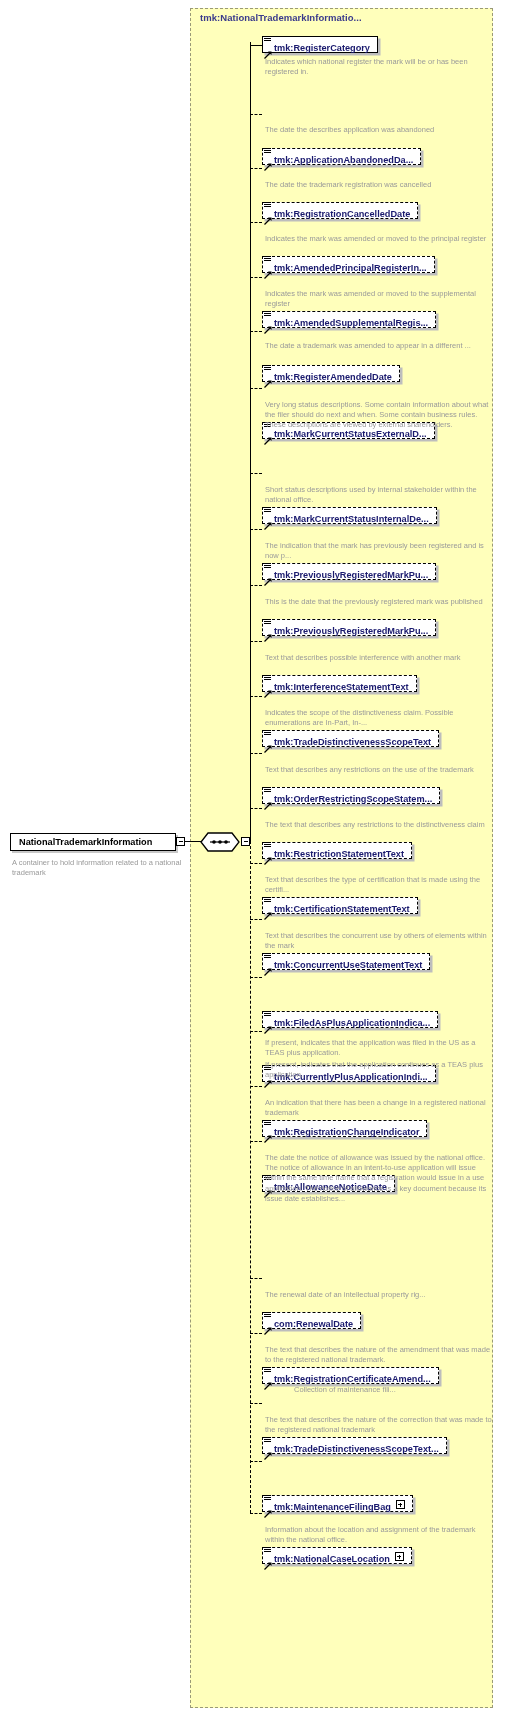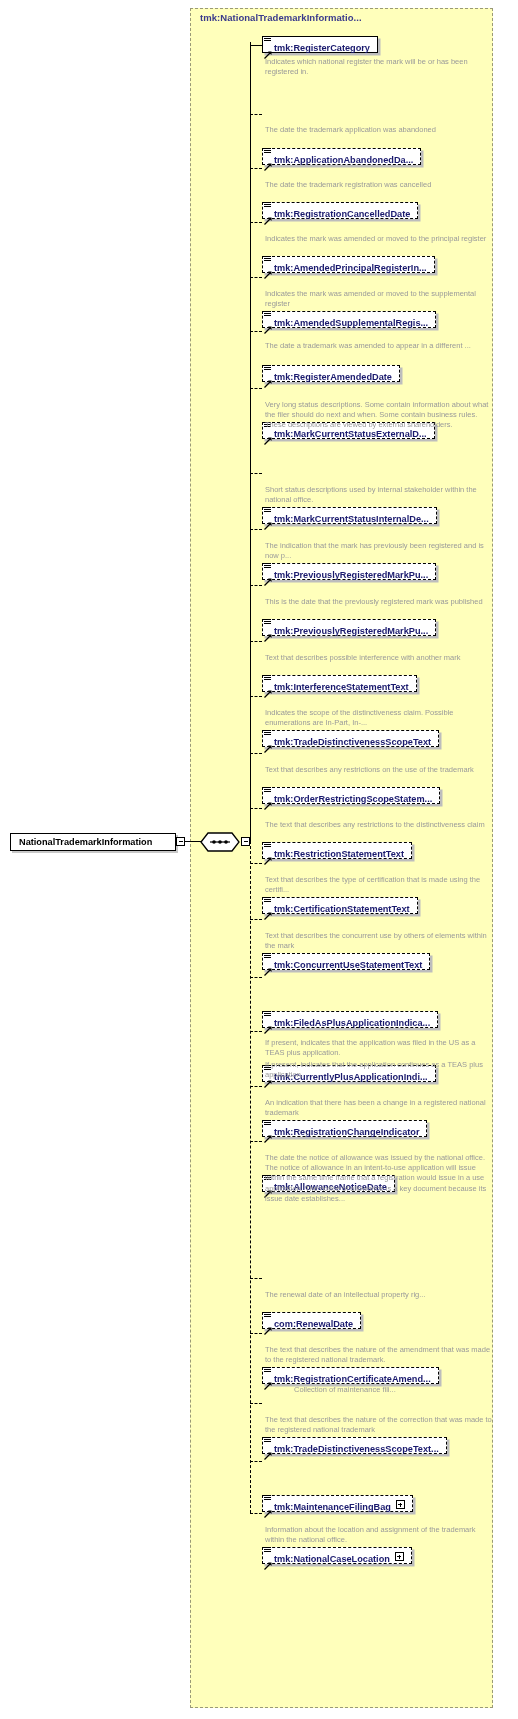--- a/index.html
+++ b/index.html
@@ -257,20 +257,21 @@
 
 <div id="schema-canvas">
 
   <div class="group-box"></div>
   <div class="group-title">tmk:NationalTrademarkInformatio...</div>
 
   <div class="root-node">
     <span class="root-label">NationalTrademarkInformation</span>
   </div>
   <div class="root-collapse"></div>
+  <div class="root-desc">A container to hold information related to a national trademark</div>
   <div class="root-connector"></div>
 
   <div class="sequence-symbol">
     <svg width="40" height="20" viewBox="0 0 40 20">
       <polygon points="8,1 32,1 39,10 32,19 8,19 1,10" fill="#ffffff" stroke="#000000" stroke-width="1.3"></polygon>
       <line x1="10" y1="10" x2="30" y2="10" stroke="#000000" stroke-width="1.2"></line>
       <circle cx="14" cy="10" r="1.8" fill="#000000"></circle>
       <circle cx="20" cy="10" r="1.8" fill="#000000"></circle>
       <circle cx="26" cy="10" r="1.8" fill="#000000"></circle>
       <polygon points="8,1 32,1 39,10 32,19 8,19 1,10" fill="none" stroke="#bdbdbd" stroke-width="0"></polygon>
@@ -294,21 +295,21 @@
       <div class="elem-desc" style="top: 57px;">Indicates which national register the mark will be or has been registered in.</div>
       <div class="stub-dashed" style="top: 114px;"></div>
       <div class="elem" style="top: 105px;"><div class="elem-box optional"><span class="glyph-lines">
             <i></i>
             <i></i>
             <i></i>
           </span><span class="glyph-arrow"><svg width="8" height="8" viewBox="0 0 8 8">
               <line x1="0.5" y1="7.5" x2="6.5" y2="1.5" stroke="#000" stroke-width="1.3"></line>
               <polygon points="7.5,0.5 7.5,4 4,0.5" fill="#000"></polygon>
             </svg></span><span class="elem-label">tmk:ApplicationAbandonedDa...</span></div></div>
-      <div class="elem-desc" style="top: 125px;">The date the trademark application was abandoned</div>
+      <div class="elem-desc" style="top: 125px;">The date the describes application was abandoned</div>
       <div class="stub-dashed" style="top: 168px;"></div>
       <div class="elem" style="top: 159px;"><div class="elem-box optional"><span class="glyph-lines">
             <i></i>
             <i></i>
             <i></i>
           </span><span class="glyph-arrow"><svg width="8" height="8" viewBox="0 0 8 8">
               <line x1="0.5" y1="7.5" x2="6.5" y2="1.5" stroke="#000" stroke-width="1.3"></line>
               <polygon points="7.5,0.5 7.5,4 4,0.5" fill="#000"></polygon>
             </svg></span><span class="elem-label">tmk:RegistrationCancelledDate</span></div></div>
       <div class="elem-desc" style="top: 180px;">The date the trademark registration was cancelled</div>

